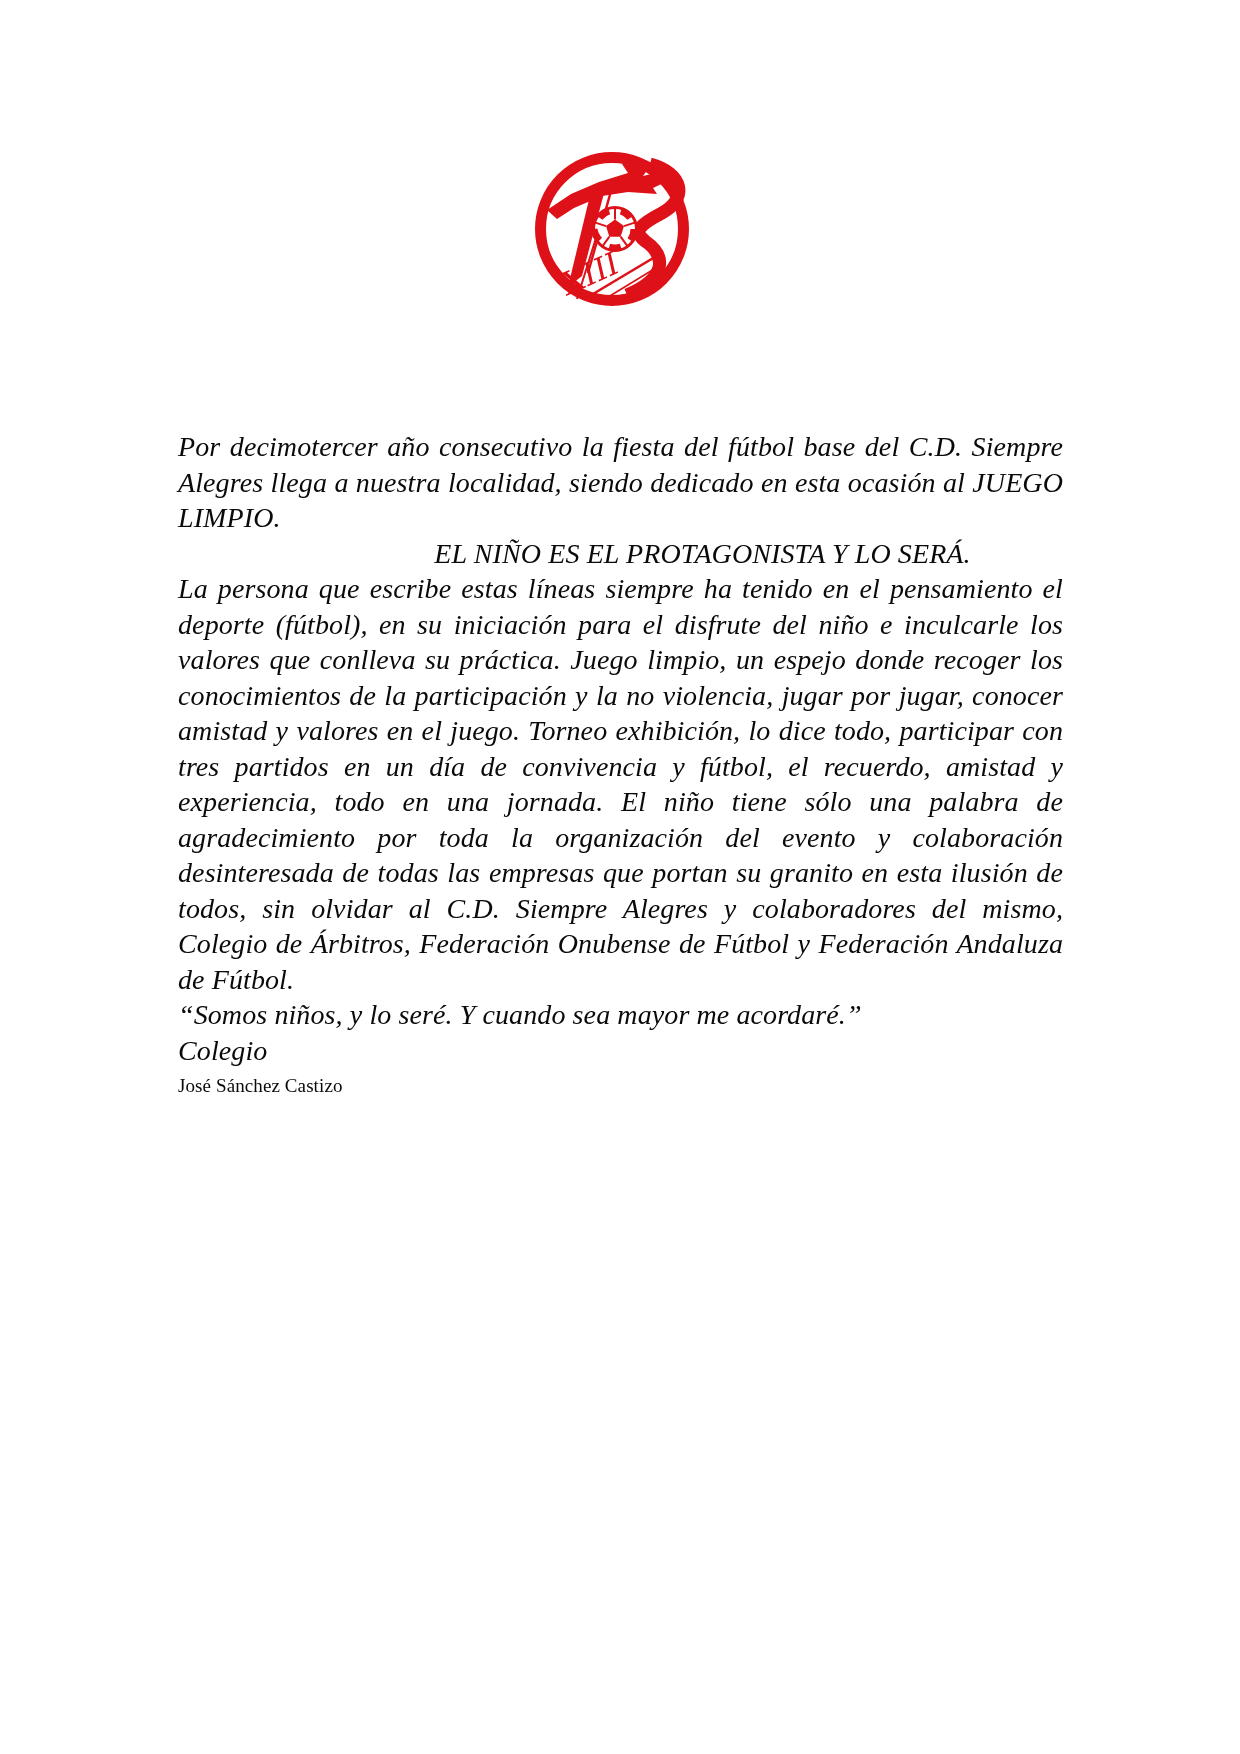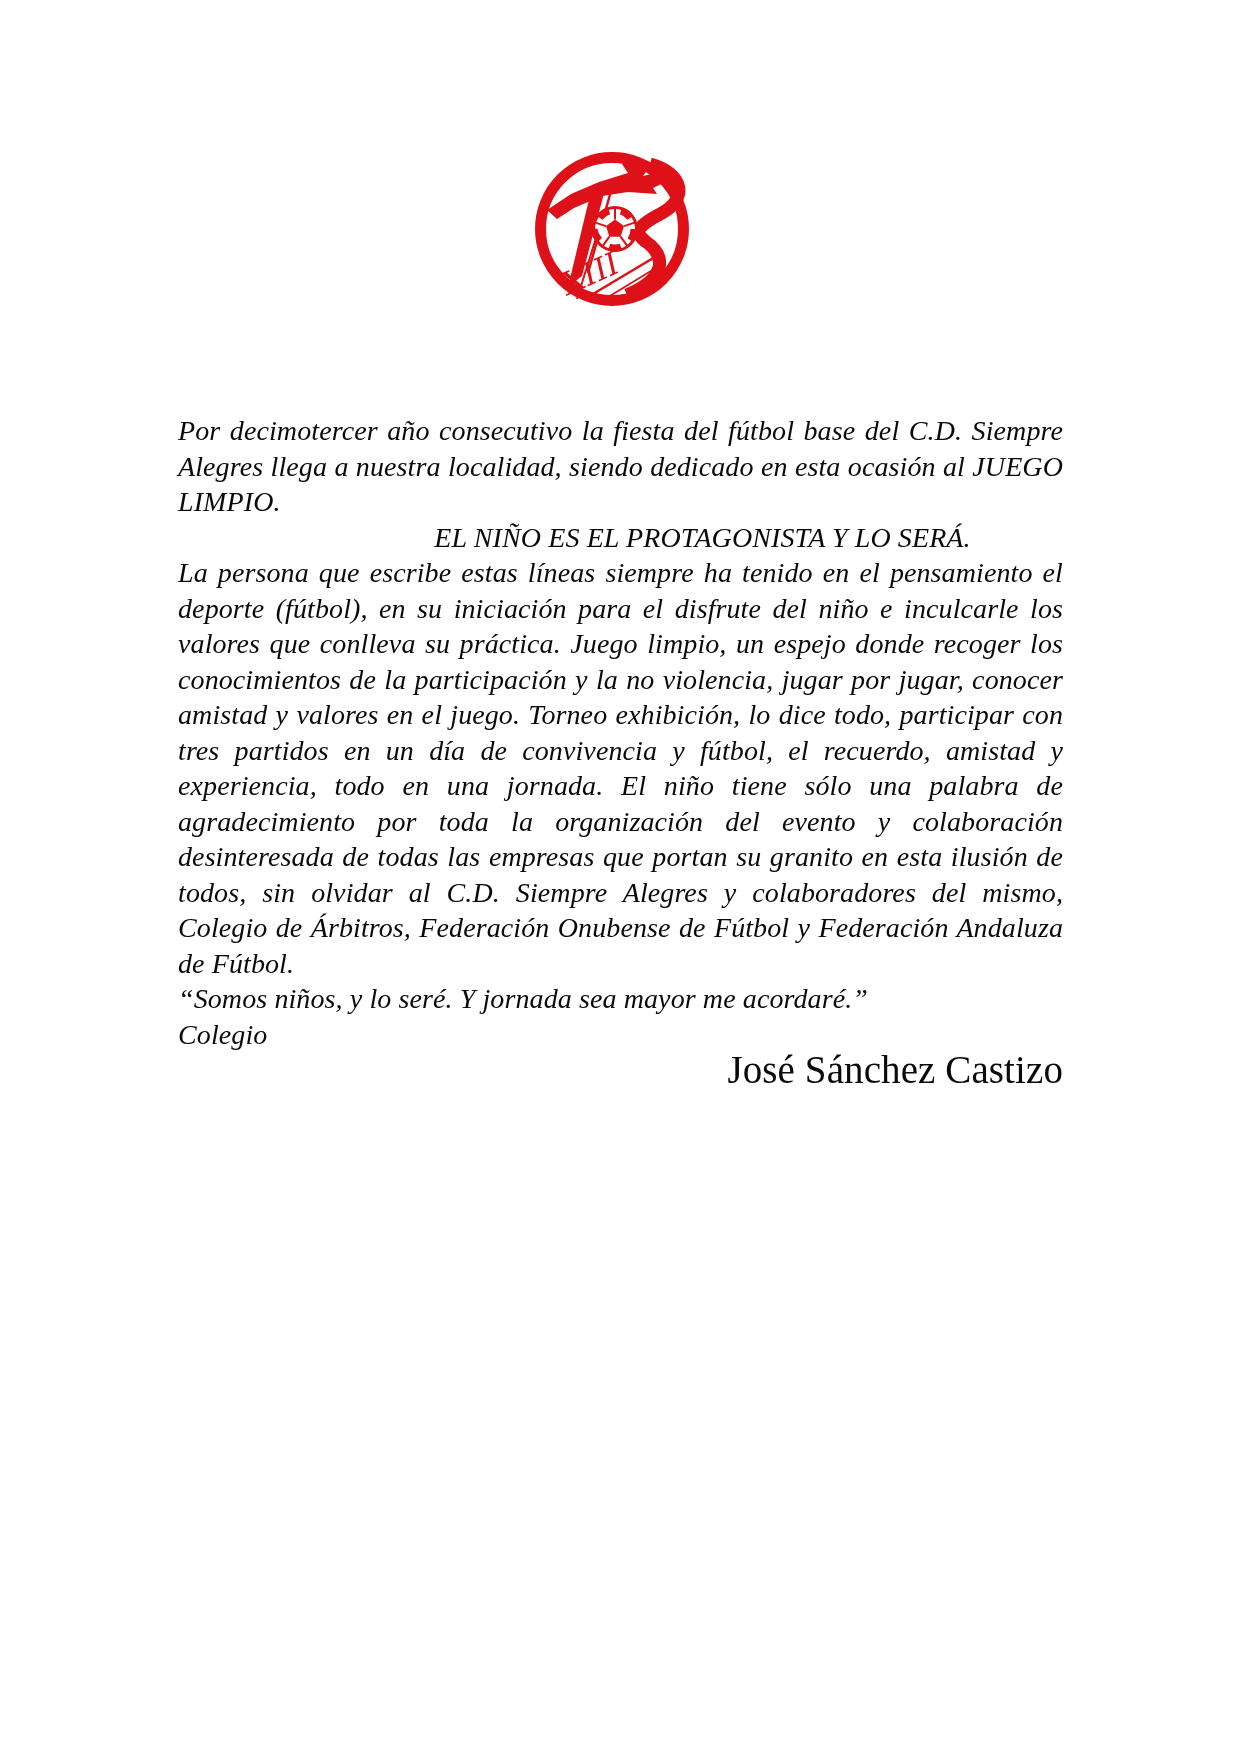--- a/index.html
+++ b/index.html
@@ -21,44 +21,44 @@
     position: absolute;
     left: 531px;
     top: 146px;
     width: 163px;
     height: 166px;
   }
   .crest svg { width: 100%; height: 100%; display: block; }
   .letter {
     position: absolute;
     left: 178px;
-    top: 413px;
+    top: 429px;
     width: 885px;
     font-style: italic;
     font-size: 28px;
     line-height: 35.5px;
     letter-spacing: 0.1px;
     font-family: Liberation Serif, serif;
   }
   .letter p { margin: 0; }
   .para-justify {
     text-align: justify;
     text-justify: inter-word;
   }
   .headline-line {
     text-align: center;
     padding-left: 164px;
     white-space: nowrap;
   }
   .quote-line, .thanks-line { text-align: left; }
   .signature-line {
     margin-top: 19px;
-    text-align: right;
+    text-align: left;
     font-style: normal;
-    font-size: 39px;
+    font-size: 19px;
     line-height: 36px;
   }
 </style>
 </head>
 <body>
 
 <div class="page">
 
   <div class="crest">
     <svg viewBox="0 0 163 166" xmlns="http://www.w3.org/2000/svg">
@@ -96,18 +96,18 @@
       </g>
 
       <text x="30" y="140" font-size="31" font-style="italic" fill="#DE1118" font-family="'DejaVu Serif', serif" transform="rotate(-24 55 128)">XIII</text>
     </svg>
   </div>
 
   <div class="letter">
     <p class="para-justify">Por decimotercer año consecutivo la fiesta del fútbol base del C.D. Siempre Alegres llega a nuestra localidad, siendo dedicado en esta ocasión al JUEGO LIMPIO.</p>
     <p class="headline-line">EL NIÑO ES EL PROTAGONISTA Y LO SERÁ.</p>
     <p class="para-justify">La persona que escribe estas líneas siempre ha tenido en el pensamiento el deporte (fútbol), en su iniciación para el disfrute del niño e inculcarle los valores que conlleva su práctica. Juego limpio, un espejo donde recoger los conocimientos de la participación y la no violencia, jugar por jugar, conocer amistad y valores en el juego. Torneo exhibición, lo dice todo, participar con tres partidos en un día de convivencia y fútbol, el recuerdo, amistad y experiencia, todo en una jornada. El niño tiene sólo una palabra de agradecimiento por toda la organización del evento y colaboración desinteresada de todas las empresas que portan su granito en esta ilusión de todos, sin olvidar al C.D. Siempre Alegres y colaboradores del mismo, Colegio de Árbitros, Federación Onubense de Fútbol y Federación Andaluza de Fútbol.</p>
-    <p class="quote-line">“Somos niños, y lo seré. Y jornada sea mayor me acordaré.”</p>
+    <p class="quote-line">“Somos niños, y lo seré. Y cuando sea mayor me acordaré.”</p>
     <p class="thanks-line">Colegio</p>
     <p class="signature-line">José Sánchez Castizo</p>
   </div>
 
 </div>
 
 </body></html>

